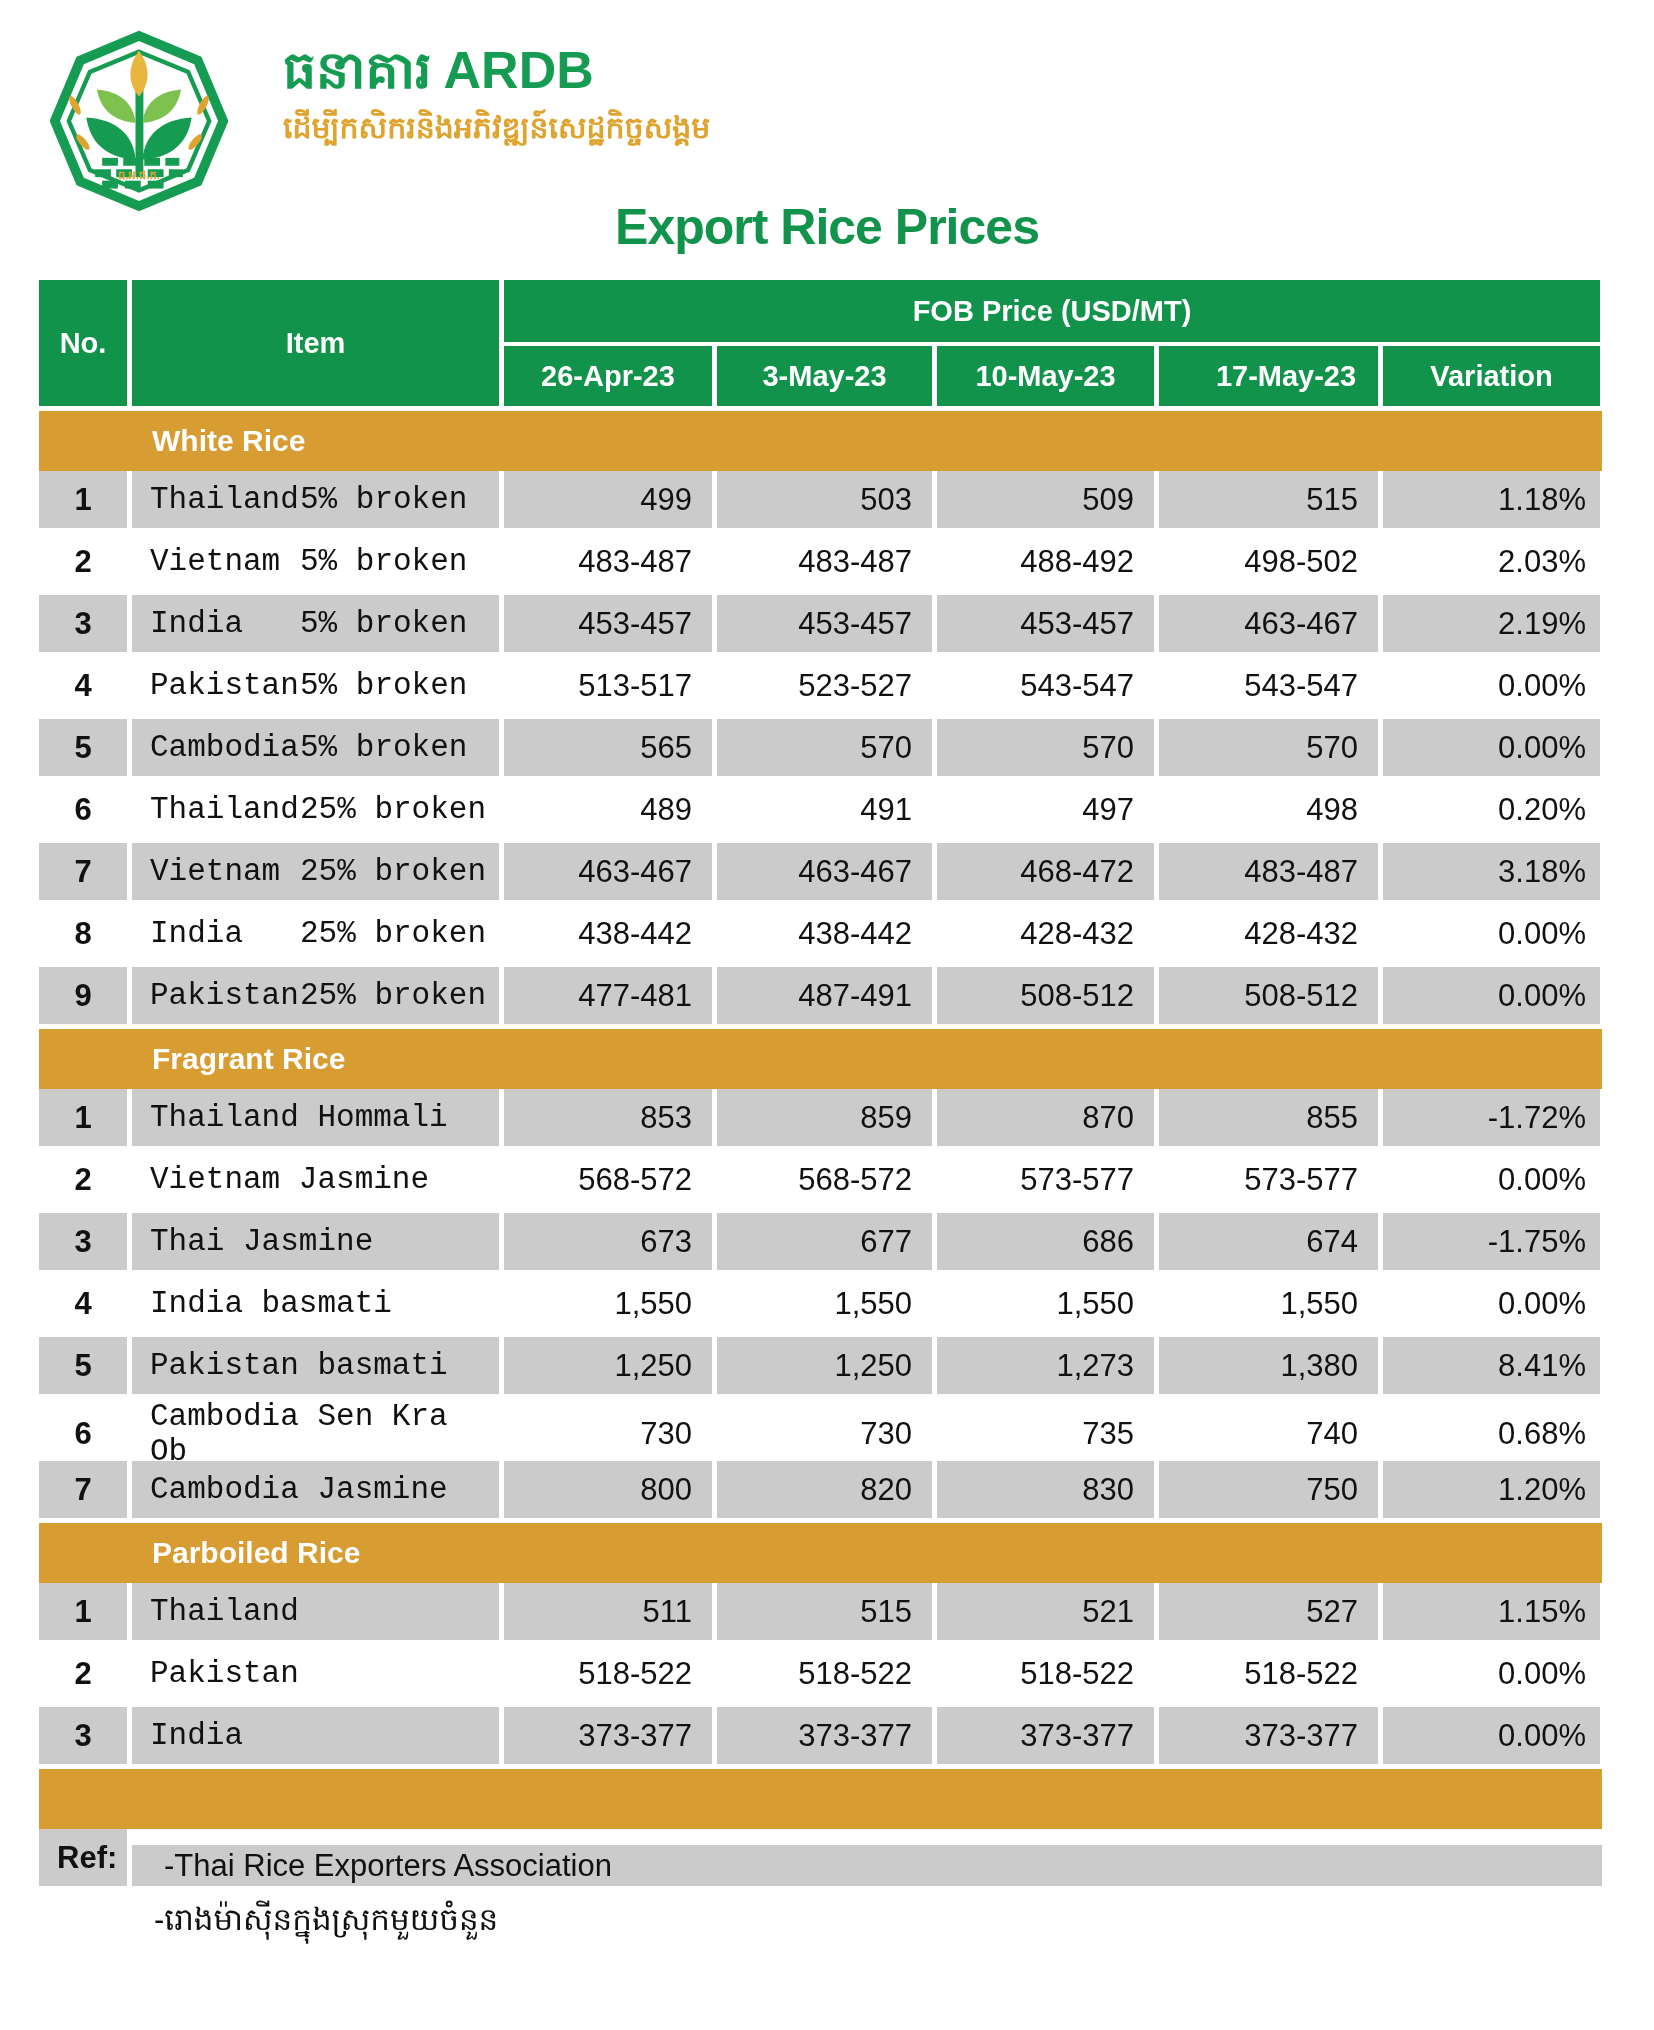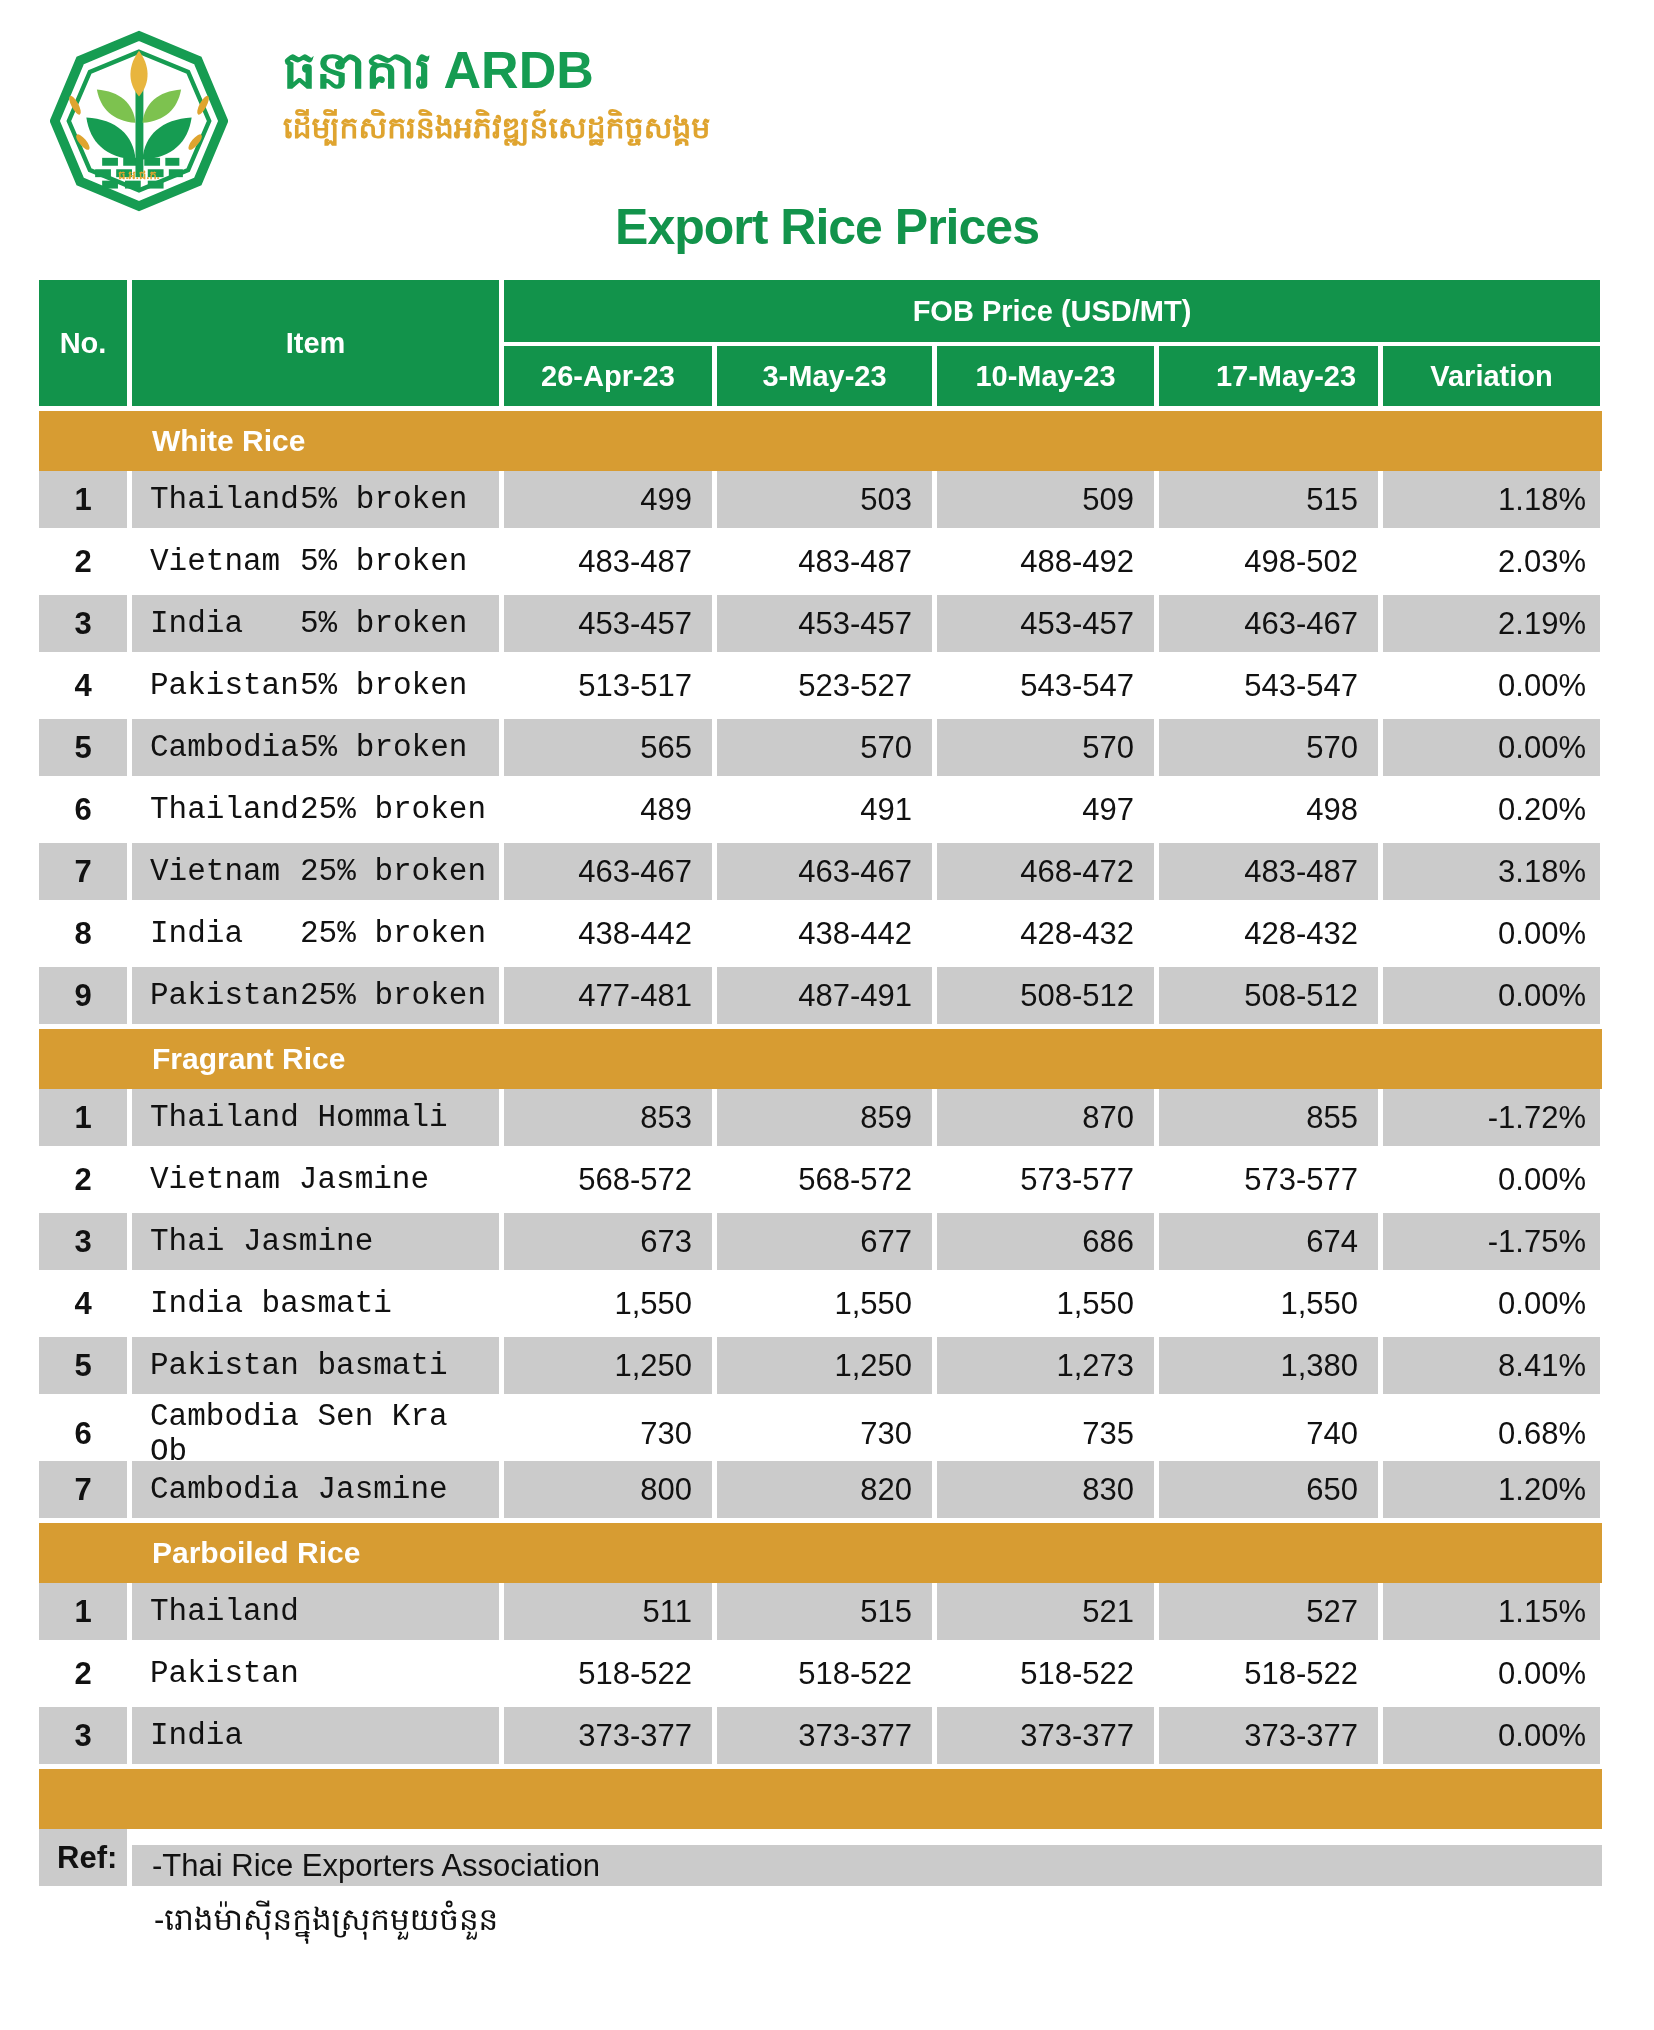--- a/index.html
+++ b/index.html
@@ -52,21 +52,21 @@
   .row.striped .cell{background:var(--gray-row);}
   .cell.no{justify-content:center;font-weight:bold;}
   .cell.item{padding-left:18px;font-family:Liberation Mono, monospace;}
   .cell.item .country{width:150px;flex:none;}
   .cell.price{justify-content:flex-end;padding-right:20px;}
   .cell.variation{justify-content:flex-end;padding-right:14px;}
 
   .ref-row{grid-template-columns:88px 1470px;height:57px;margin-bottom:5px;}
   .ref-row .cell{background:var(--gray-row);}
   .ref-row .ref-label{justify-content:flex-start;padding-left:18px;font-weight:bold;}
-  .ref-row .ref-value{padding-left:20px;margin-top:16px;}
+  .ref-row .ref-value{padding-left:32px;margin-top:16px;}
 
   .note-row{height:62px;display:flex;align-items:center;padding-left:115px;font-size:31px;background:#ffffff;}
 </style>
 </head>
 <body>
 
 <div class="page">
 
   <header class="brand">
     <svg class="logo" viewBox="0 0 200 212" xmlns="http://www.w3.org/2000/svg">
@@ -328,21 +328,21 @@
   </div>
 
   <div class="grid row striped">
     <div class="cell no">7</div>
     <div class="cell item">
             <span>Cambodia Jasmine</span>
           </div>
     <div class="cell price">800</div>
     <div class="cell price">820</div>
     <div class="cell price">830</div>
-    <div class="cell price">650</div>
+    <div class="cell price">750</div>
     <div class="cell variation">1.20%</div>
   </div>
 
   <div class="band">
     <span>Parboiled Rice</span>
   </div>
 
   <div class="grid row striped">
     <div class="cell no">1</div>
     <div class="cell item">

